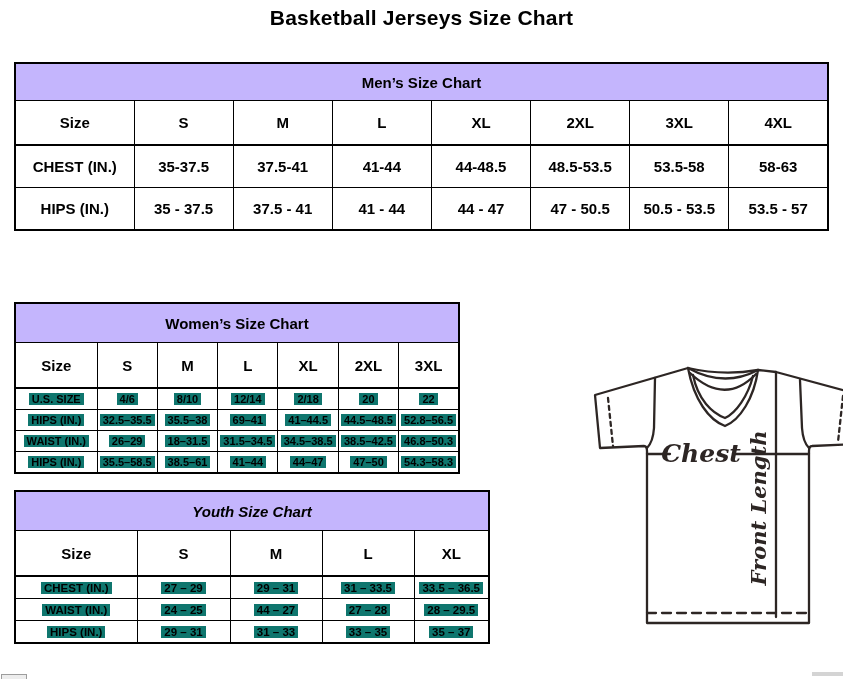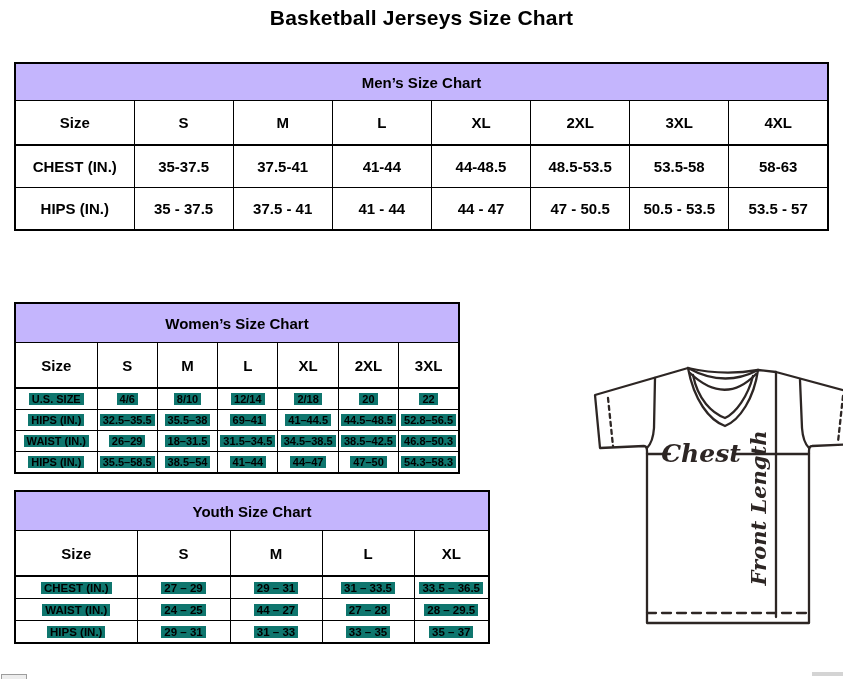--- a/index.html
+++ b/index.html
@@ -30,21 +30,21 @@
   #men-table  tr.band-row td { height:36px; }
   #men-table  tr.size-row td { height:43px; font-size:15px; }
   #men-table  tr.data-row td { height:41px; font-size:15px; font-weight:bold; }
   
   #women-table { left:14px; top:302px; width:446px; }
   #women-table tr.band-row td { height:38px; }
   #women-table tr.size-row td { height:44px; font-size:15px; }
   #women-table tr.data-row td { height:20px; font-size:11px; font-weight:bold; }
   
   #youth-table { left:14px; top:490px; width:476px; }
-  #youth-table tr.band-row td { height:38px; }
+  #youth-table tr.band-row td { height:38px;font-style:italic; }
   #youth-table tr.size-row td { height:44px; font-size:15px; }
   #youth-table tr.data-row td { height:21px; font-size:11.5px; font-weight:bold; }
   .hl { background:#0f766e; padding:0 3px; }
   
   #jersey { position:absolute; left:587px; top:358px; width:287px; height:268px; }
   #jersey svg { display:block; }
   .jersey-stroke { fill:none; stroke:#2d2624; stroke-width:2.3; stroke-linejoin:round; stroke-linecap:round; }
   .jersey-text {
     font-family:"DejaVu Serif", serif; font-style:italic; font-weight:bold; fill:#2d2624;
   }
@@ -156,21 +156,21 @@
     <td><span class="hl">26–29</span></td>
     <td><span class="hl">18–31.5</span></td>
     <td><span class="hl">31.5–34.5</span></td>
     <td><span class="hl">34.5–38.5</span></td>
     <td><span class="hl">38.5–42.5</span></td>
     <td><span class="hl">46.8–50.3</span></td>
   </tr>
   <tr class="data-row">
     <td><span class="hl">HIPS (IN.)</span></td>
     <td><span class="hl">35.5–58.5</span></td>
-    <td><span class="hl">38.5–54</span></td>
+    <td><span class="hl">38.5–61</span></td>
     <td><span class="hl">41–44</span></td>
     <td><span class="hl">44–47</span></td>
     <td><span class="hl">47–50</span></td>
     <td><span class="hl">54.3–58.3</span></td>
   </tr>
 </tbody>
   </table>
 
 <table class="size-table" id="youth-table">
   <colgroup>

